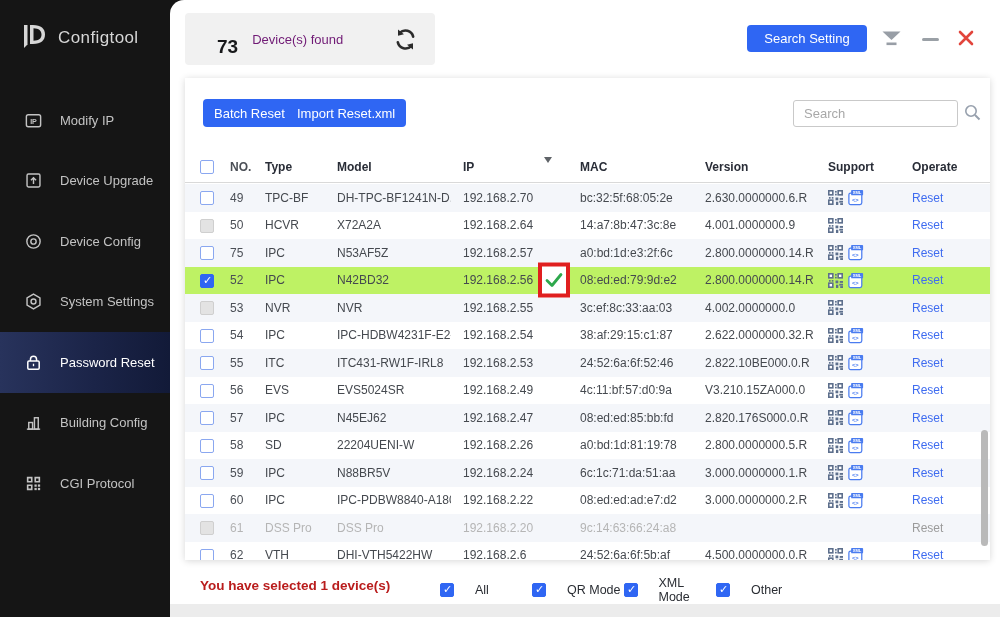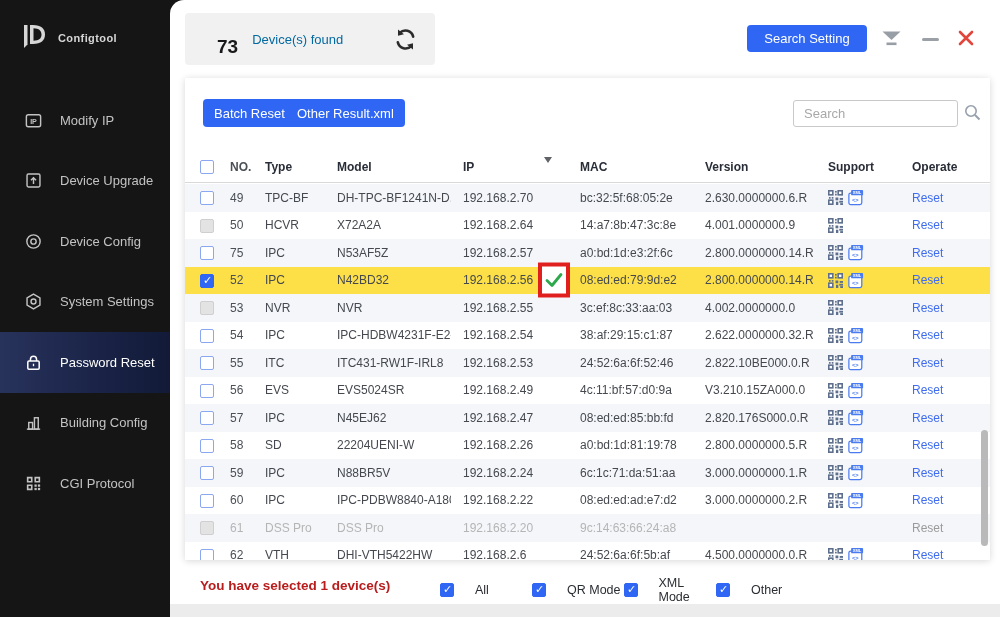--- a/index.html
+++ b/index.html
@@ -2,35 +2,35 @@
 <html><head>
 <meta charset="utf-8">
 <style>
   * { box-sizing: border-box; margin: 0; padding: 0; }
   html,body { width:1000px; height:617px; overflow:hidden; background:#151515;
               font-family:"Liberation Sans", sans-serif; }
 
   
   .sidebar { position:absolute; left:0; top:0; width:170px; height:617px; background:#151515; z-index:1; }
   .logo-row { display:flex; align-items:center; gap:10px; padding:22px 0 0 18px; }
-  .logo-text { color:#d6d6d6; font-size:11px; font-weight:bold; letter-spacing:.4px; }
+  .logo-text { color:#d6d6d6; font-size:17px; font-weight:normal; letter-spacing:.4px; }
   .nav { margin-top:36px; }
   .nav-item { height:60.5px; display:flex; align-items:center; gap:17px; padding-left:24px;
               color:#c3c3c3; font-size:13px; cursor:pointer; }
   .nav-item .nico { width:19px; height:19px; flex:0 0 19px; display:flex; align-items:center; justify-content:center; }
   .nav-item.active { background:linear-gradient(90deg,#28335c 0%, #1b2448 55%, #121a38 100%); color:#ffffff; }
 
   
   .main { position:absolute; left:170px; top:0; width:830px; height:617px; background:#ffffff;
           border-top-left-radius:14px; z-index:2; }
 
   .count-chip { position:absolute; left:15px; top:13px; width:250px; height:52px; background:#f1f1f1;
                 border-radius:4px; display:flex; align-items:center; padding:0 18px 0 32px; }
   .count-num { font-size:19px; font-weight:bold; color:#17181a;margin-top:16px; }
-  .count-label { font-size:13px; color:#0369a1; margin-left:14px; }
+  .count-label { font-size:13px; color:#701a75; margin-left:14px; }
   .refresh { margin-left:auto; cursor:pointer; display:flex; }
 
   .btn { background:#2f66f3; color:#fff; border:none; border-radius:4px; font-size:13px;
          font-family:"Liberation Sans", sans-serif; cursor:pointer; }
   .btn-search-setting { position:absolute; left:577px; top:25px; width:120px; height:27px; }
   .win-filter { position:absolute; left:712px; top:31px; cursor:pointer; }
   .win-min { position:absolute; left:752px; top:38px; width:17px; height:3px; background:#9aa0a6; border-radius:2px; cursor:pointer; }
   .win-close { position:absolute; left:787px; top:29px; cursor:pointer; }
 
   
@@ -44,21 +44,21 @@
   .search-box::placeholder { color:#a8a8a8; }
   .search-mag { position:absolute; left:779px; top:26px; cursor:pointer; }
 
   .grid-row { display:grid; grid-template-columns:35px 37px 68px 126px 79px 45px 125px 125px 82px 1fr;
               align-items:center; }
   .thead { position:absolute; left:0; top:74px; width:805px; height:31px;
            border-bottom:1px solid #d9d9d9; font-size:12px; font-weight:bold; color:#292d37; }
   .tbody { position:absolute; left:0; top:106px; width:805px; }
   .tr { height:27.5px; position:relative; font-size:12px; color:#45494f; cursor:pointer; }
   .tr:nth-child(odd) { background:#f4f6fa; }
-  .tr.selected { background:#fde047; }
+  .tr.selected { background:#bef264; }
   .tr.disabled, .tr.disabled .c-no { color:#b5b5b5; }
   .tr.disabled .reset-link { color:#9b9b9b; cursor:default; }
 
   .c-cb { padding-left:15px; }
   .c-no { padding-left:10px; color:#4b4f56; }
   .c-type { padding-left:8px; }
   .c-model { padding-left:12px; white-space:nowrap; overflow:hidden; }
   .c-ip { padding-left:12px; }
   .c-status { position:relative; height:100%; }
   .c-mac { padding-left:5px; }
@@ -205,21 +205,21 @@
   </span>
   <span class="win-min"></span>
   <span class="win-close">
     <svg width="18" height="18" viewBox="0 0 18 18">
       <path d="M3 3l12 12M15 3L3 15" stroke="#e2453c" stroke-width="2.6" stroke-linecap="round"></path>
     </svg>
   </span>
 
   <div class="card">
     <button class="btn btn-batch">Batch Reset</button>
-    <button class="btn btn-import">Other Result.xml</button>
+    <button class="btn btn-import">Import Reset.xml</button>
     <input class="search-box" type="text" placeholder="Search" style="">
     <span class="search-mag">
       <svg width="17" height="17" viewBox="0 0 17 17">
         <circle cx="7" cy="7" r="5.2" fill="none" stroke="#97a0ad" stroke-width="1.6"></circle>
         <line x1="11" y1="11" x2="15.5" y2="15.5" stroke="#97a0ad" stroke-width="1.9"></line>
       </svg>
     </span>
 
     <div class="thead grid-row">
       <span class="c-cb"><span class="cb"></span></span>

